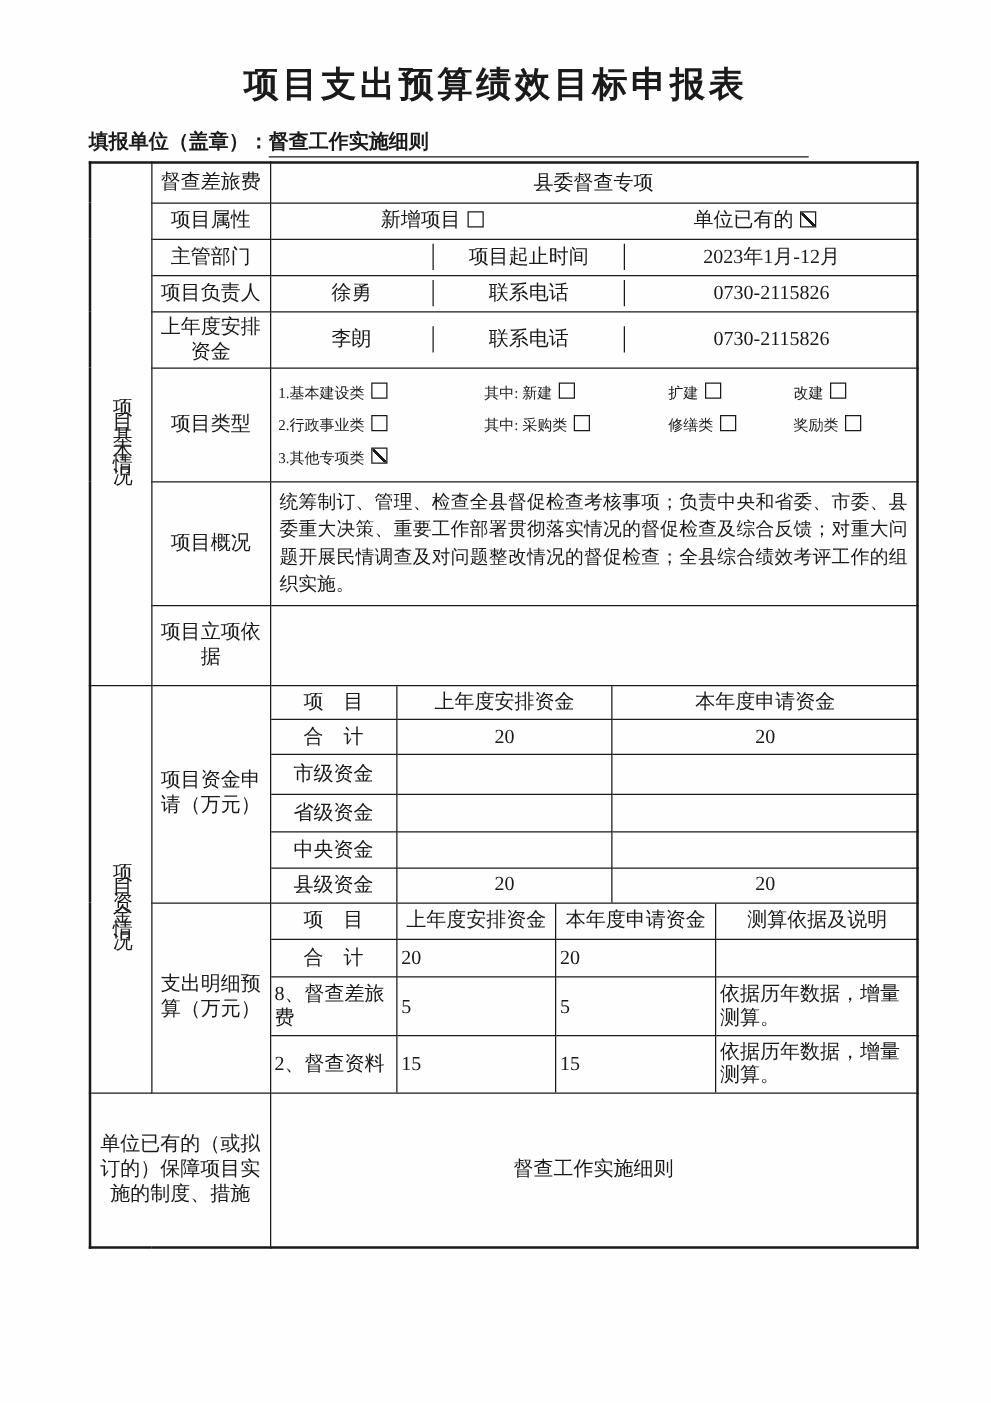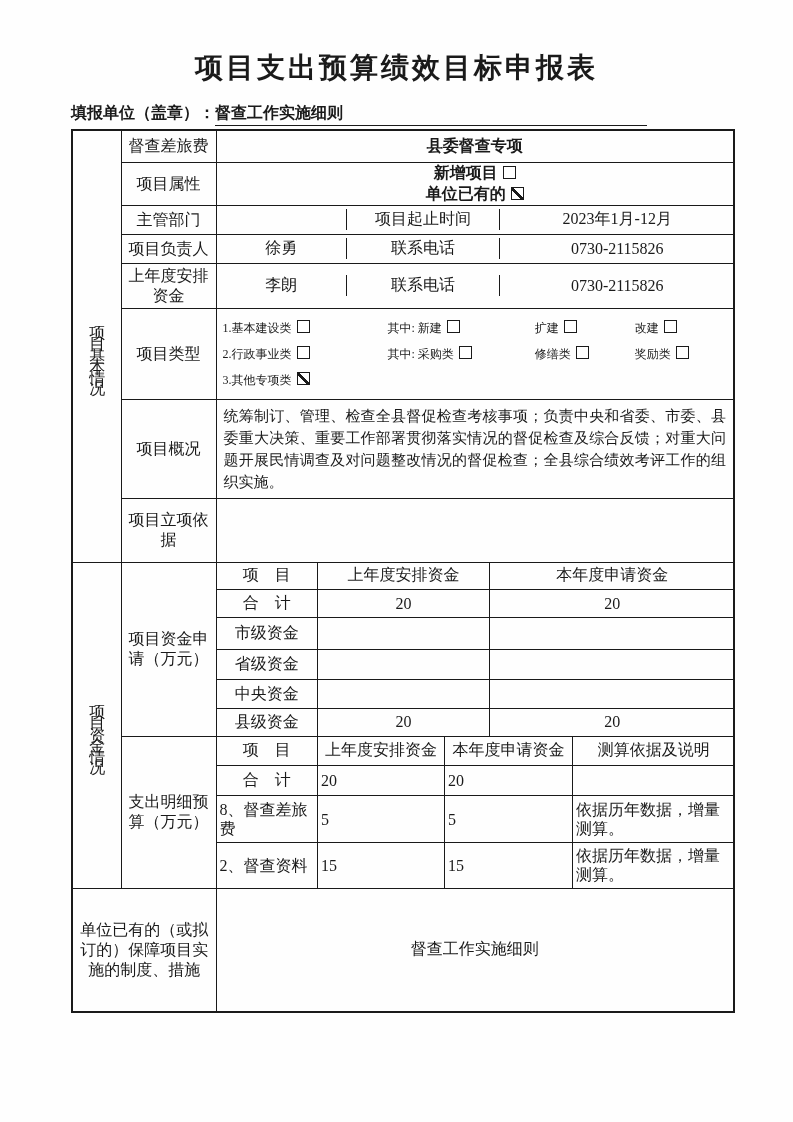--- a/index.html
+++ b/index.html
@@ -11,32 +11,32 @@
 
   .unit-line { margin:16px 0 3px 71px; font-size:16px; font-weight:600; }
   .unit-underline { display:inline-block; width:432px; border-bottom:1.5px solid #1a1a1a; padding-bottom:1px; }
 
   table.main { border-collapse:collapse; table-layout:fixed; width:662px; margin-left:71px; }
   table.main > tbody > tr > td { border:1.6px solid #1a1a1a; font-size:16px; vertical-align:middle; }
   table.main { border:2.2px solid #1a1a1a; }
 
   td.vlabel { writing-mode:vertical-lr; text-orientation:upright; text-align:center; letter-spacing:11px; font-size:16px; padding:6px 0; }
   td.lab { text-align:center; padding:2px 4px; line-height:20px; }
-  td.val { text-align:center;font-weight:bold; }
+  td.val { text-align:center; }
   td.pad0 { padding:0; }
 
   table.inner { border-collapse:collapse; table-layout:fixed; width:100%; height:100%; }
   table.inner td { border-right:1.5px solid #1a1a1a; border-bottom:1.5px solid #1a1a1a; font-size:16px; vertical-align:middle; }
   table.inner td:last-child { border-right:none; }
   table.inner tr:last-child td { border-bottom:none; }
   .c { text-align:center; }
   .l { text-align:left; padding:1px 3px; line-height:19px; }
   .ls { font-size:15px; }
 
-  .attr-row { display:flex;flex-direction:column; }
+  .attr-row { display:flex; }
   .attr-row .half { flex:1; text-align:center; }
 
   .cb { display:inline-block; width:13px; height:13px; border:1.6px solid #1a1a1a; vertical-align:-1px; margin-left:5px; position:relative; background:#fff; }
   .cb.checked::before { content:""; position:absolute; inset:0;
     background:linear-gradient(to bottom left, transparent 42%, #1a1a1a 42%, #1a1a1a 60%, transparent 60%); }
 
   .type-box { padding:6px 4px 6px 6px; }
   .type-line { display:flex; line-height:26px; font-size:12px; }
   .type-line .s1 { width:168px; }
   .type-line .s2 { width:150px; }

